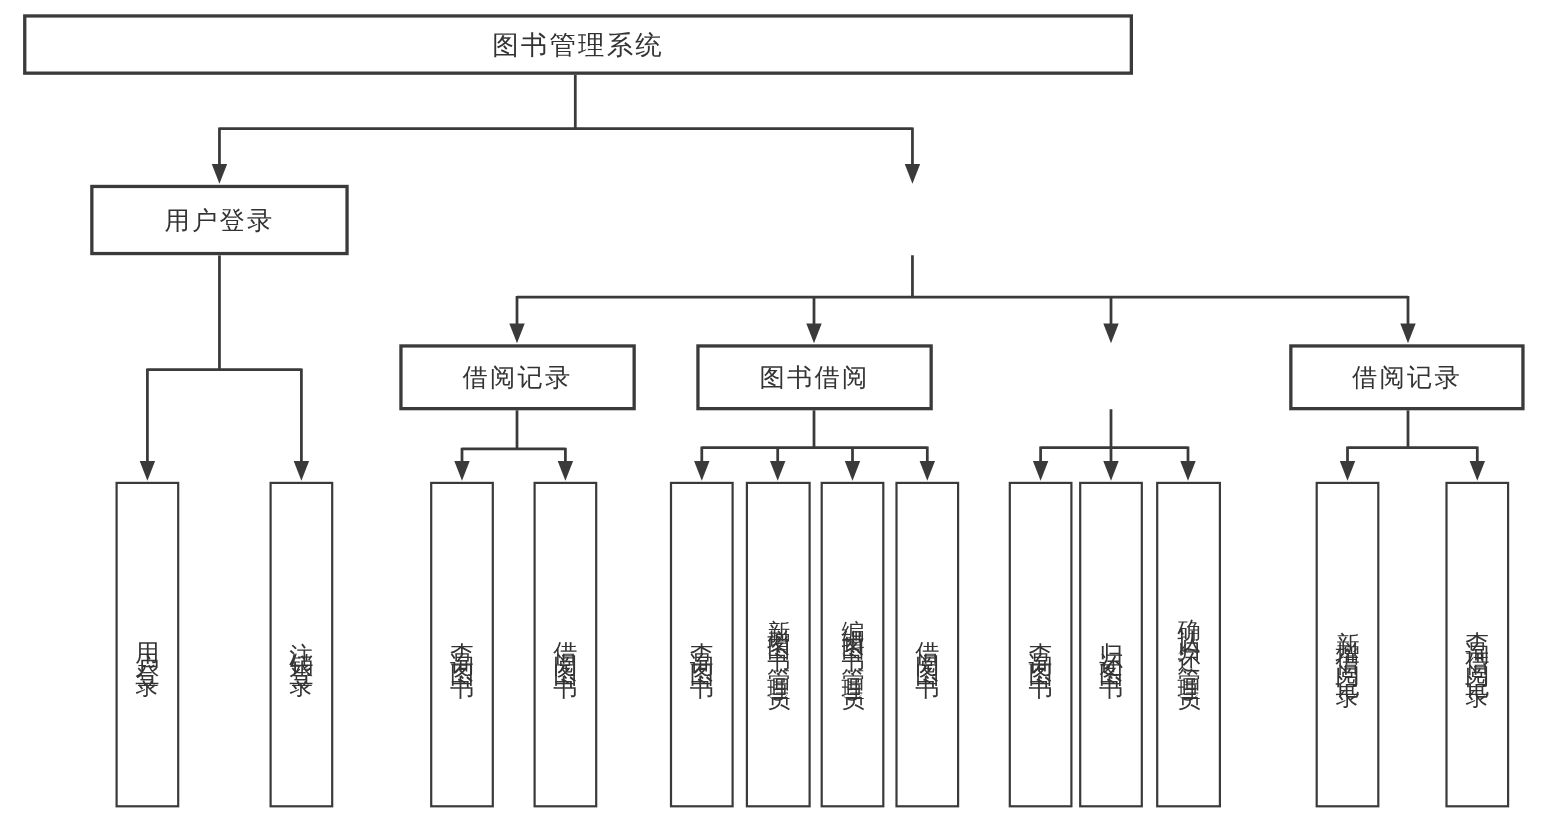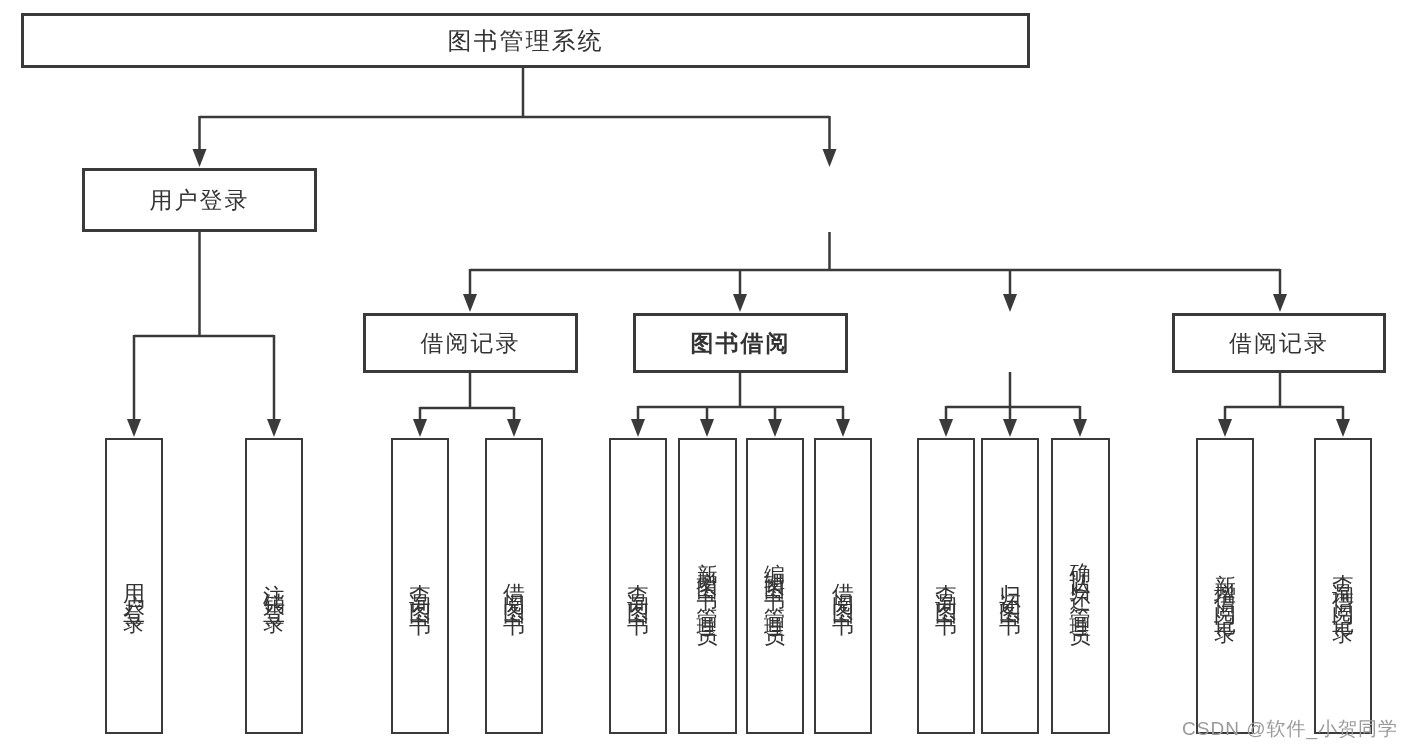--- a/index.html
+++ b/index.html
@@ -59,35 +59,34 @@
     <path d="M1280 372 V407 M1225 407 H1343 M1225 406 V425 M1343 406 V425"></path>
     <polygon points="1218,419 1232,419 1225,437"></polygon>
     <polygon points="1336,419 1350,419 1343,437"></polygon>
   </svg>
 
   <div class="hbox root" style="left:21px;top:13px;width:1009px;height:55px;">图书管理系统</div>
 
   <div class="hbox" style="left:82px;top:168px;width:235px;height:64px;">用户登录</div>
 
   <div class="hbox" style="left:363px;top:313px;width:215px;height:60px;">借阅记录</div>
-  <div class="hbox" style="left:633px;top:313px;width:215px;height:60px;font-weight:bold;">图书借阅</div>
+  <div class="hbox" style="left:633px;top:313px;width:215px;height:60px;">图书借阅</div>
   <div class="hbox" style="left:1172px;top:313px;width:214px;height:60px;">借阅记录</div>
 
   <div class="vbox" style="left:105px;top:438px;width:58px;height:296px;">用户登录</div>
   <div class="vbox" style="left:245px;top:438px;width:58px;height:296px;">注销登录</div>
 
   <div class="vbox" style="left:391px;top:438px;width:58px;height:296px;">查询图书</div>
   <div class="vbox" style="left:485px;top:438px;width:58px;height:296px;">借阅图书</div>
 
   <div class="vbox" style="left:609px;top:438px;width:58px;height:296px;">查询图书</div>
   <div class="vbox long" style="left:678px;top:438px;width:59px;height:296px;">新增图书（管理员）</div>
   <div class="vbox long" style="left:746px;top:438px;width:58px;height:296px;">编辑图书（管理员）</div>
   <div class="vbox" style="left:814px;top:438px;width:58px;height:296px;">借阅图书</div>
 
   <div class="vbox" style="left:917px;top:438px;width:58px;height:296px;">查询图书</div>
   <div class="vbox" style="left:981px;top:438px;width:58px;height:296px;">归还图书</div>
   <div class="vbox long" style="left:1051px;top:438px;width:59px;height:296px;">确认归还（管理员）</div>
 
   <div class="vbox" style="left:1196px;top:438px;width:58px;height:296px;">新增借阅记录</div>
   <div class="vbox" style="left:1314px;top:438px;width:58px;height:296px;">查询借阅记录</div>
 
-  <div class="watermark">CSDN @软件_小贺同学</div>
 </div>
 
 </body></html>

